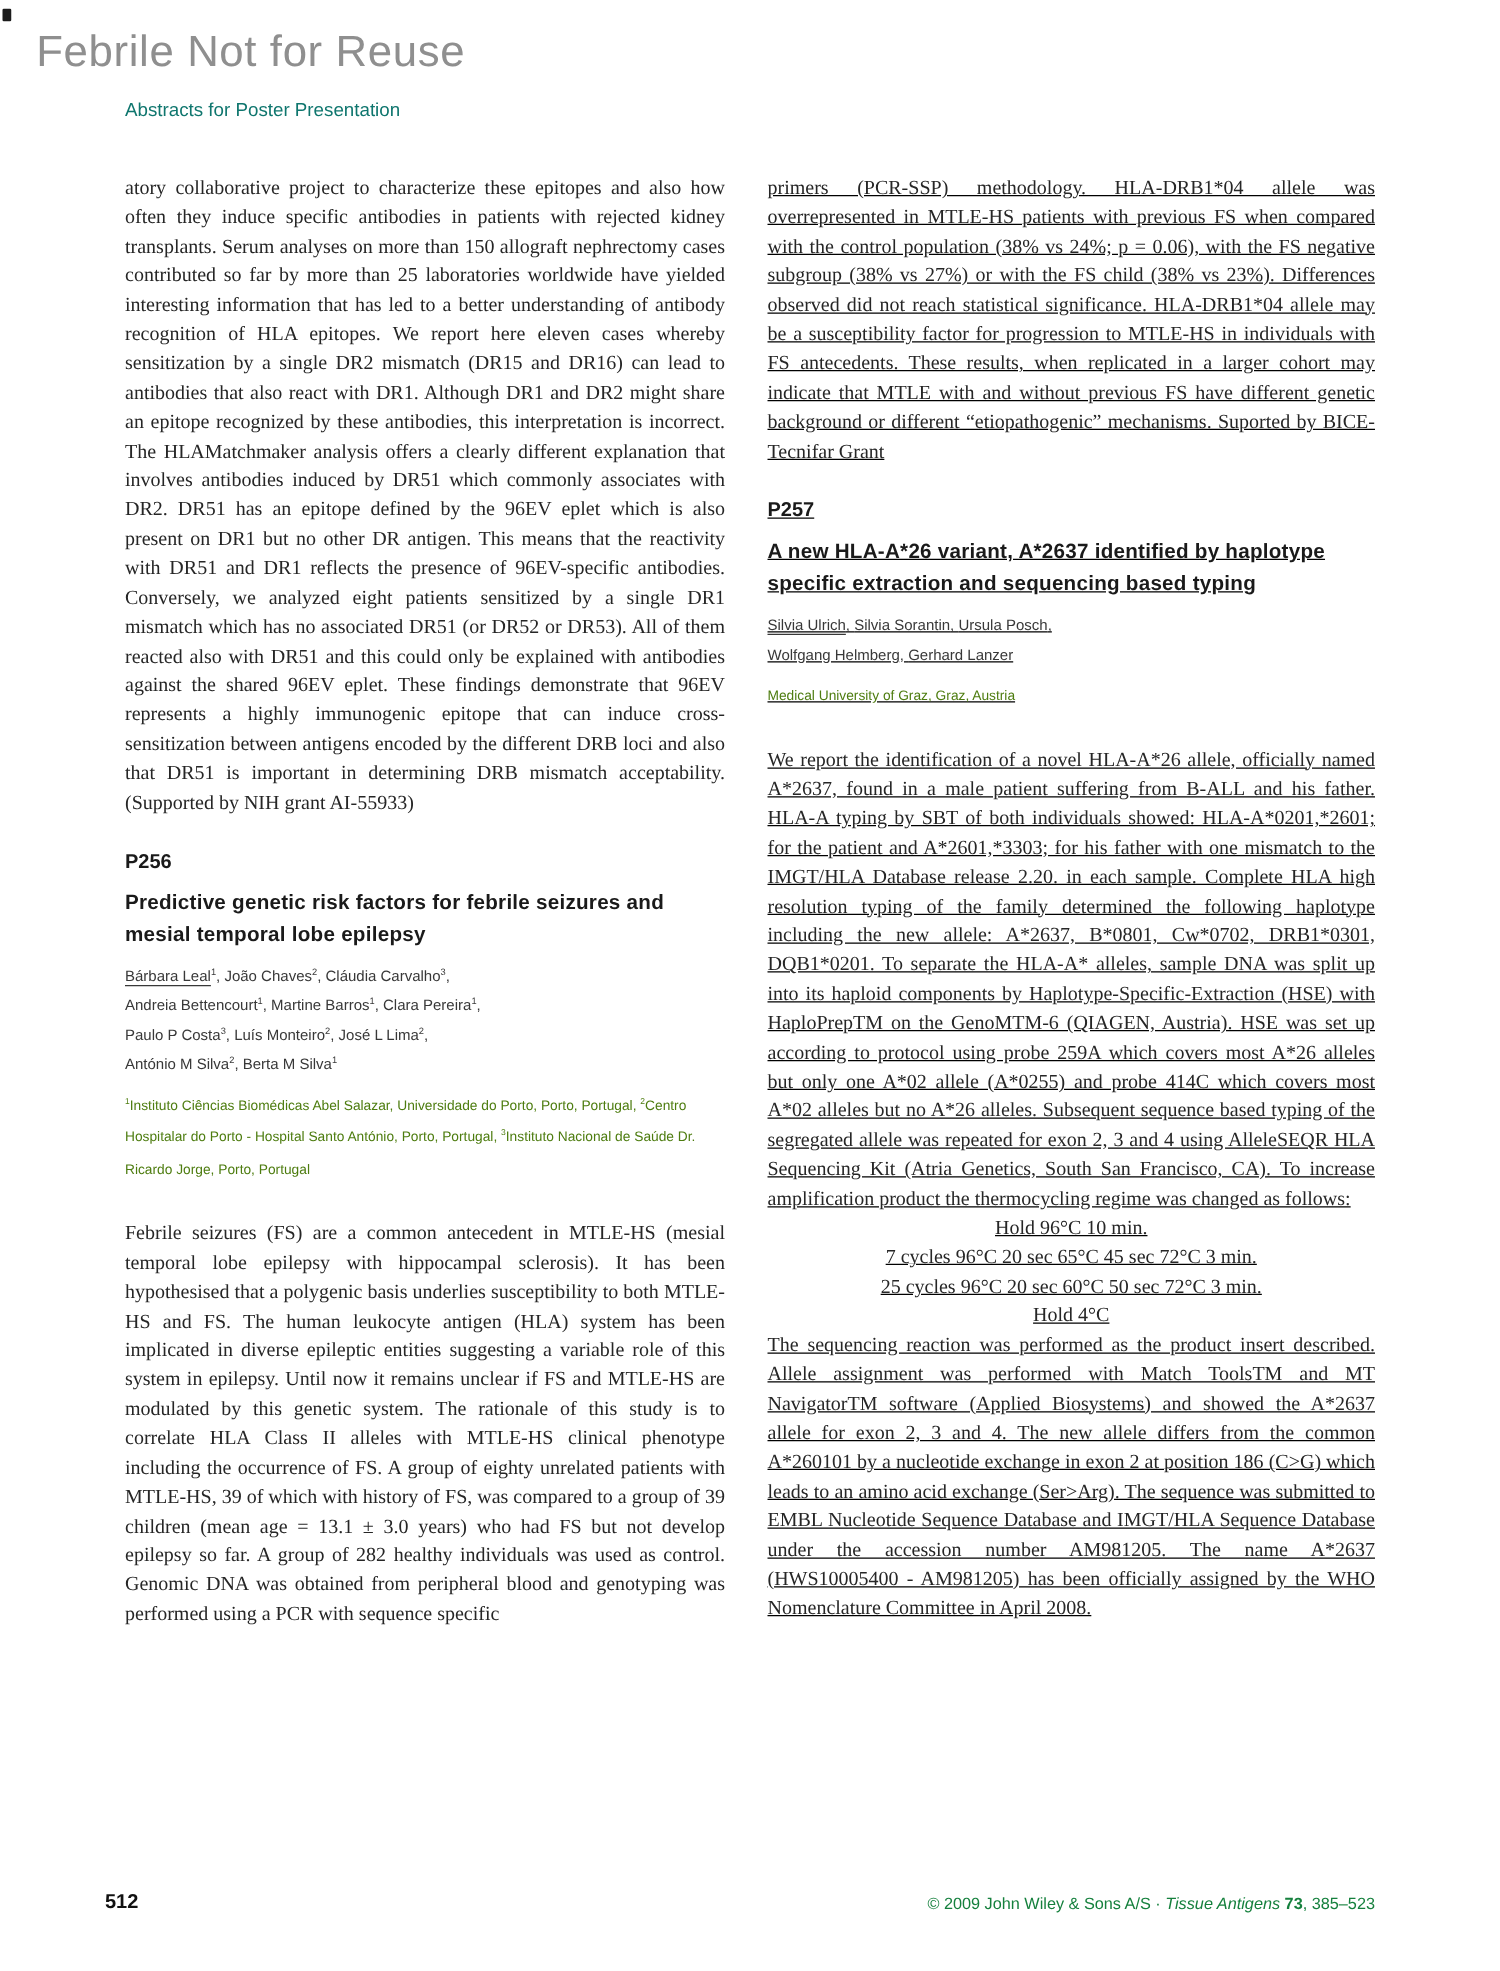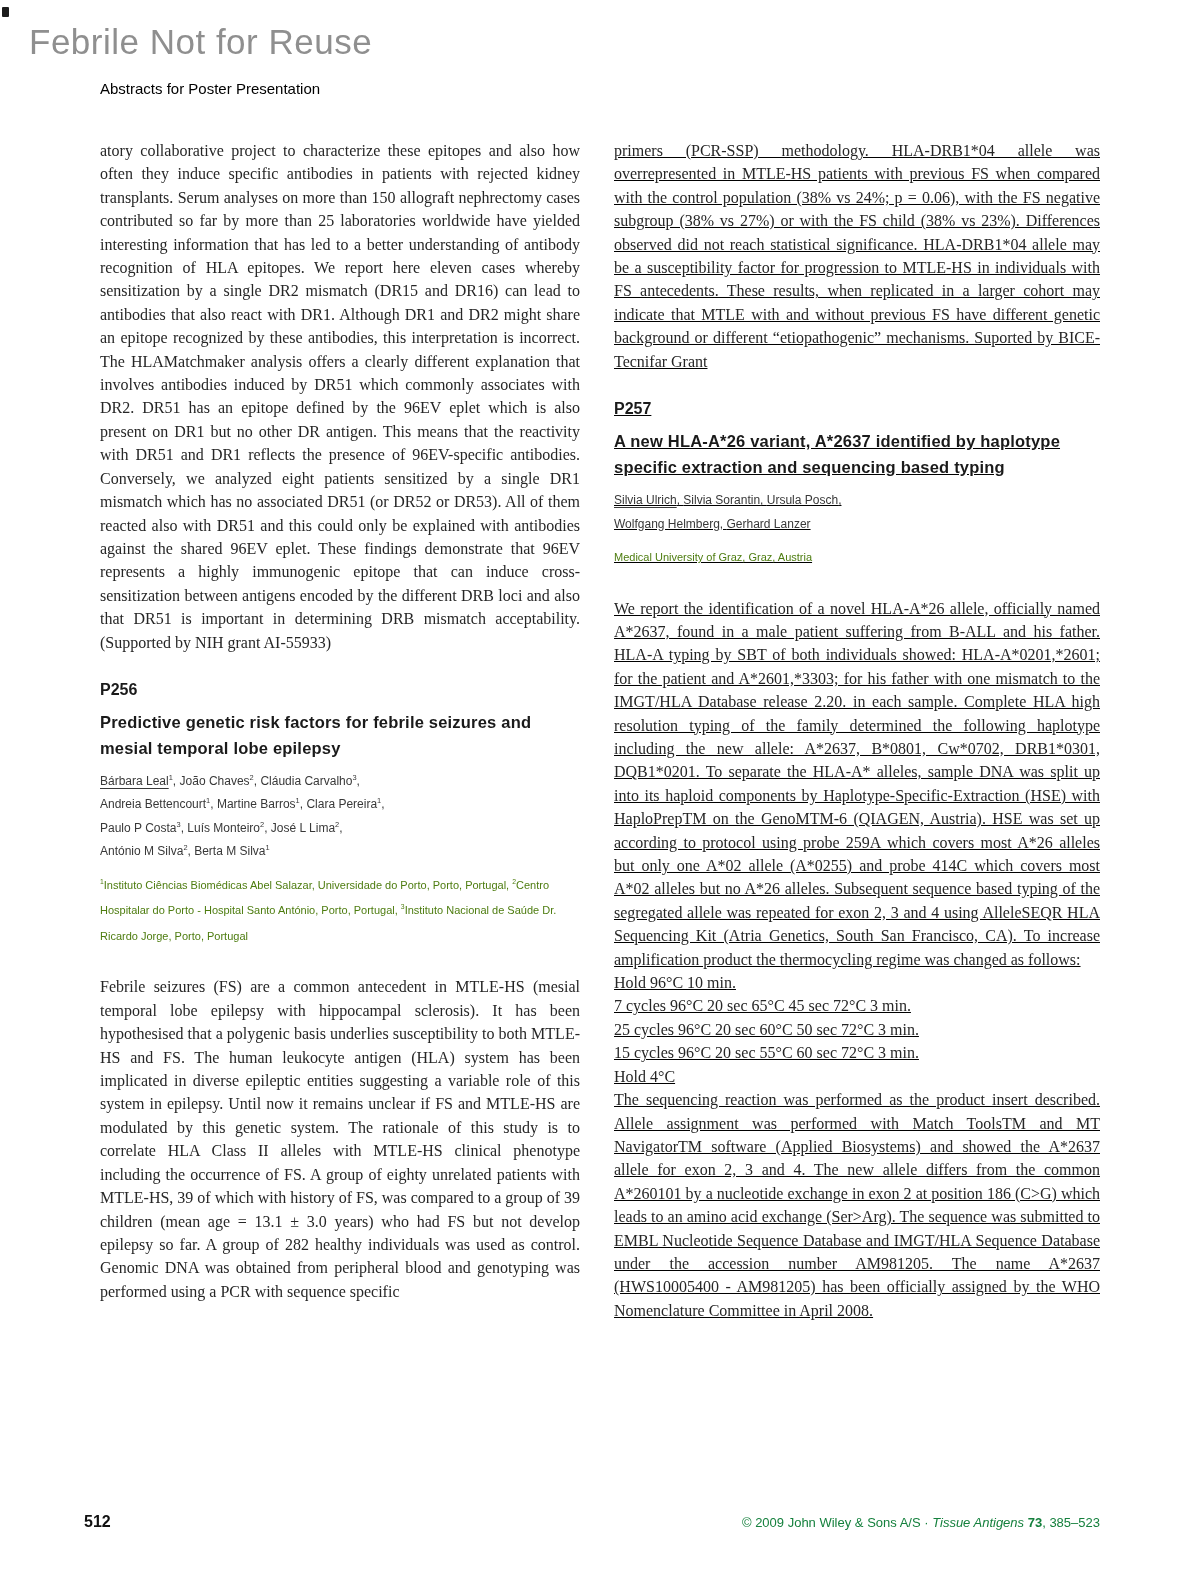--- a/index.html
+++ b/index.html
@@ -29,21 +29,21 @@
     font-size: 35px;
     color: #8f8f8f;
     letter-spacing: 0.5px;
   }
   .running-head {
     position: absolute;
     left: 100px;
     top: 80px;
     font-family: "Liberation Sans", sans-serif;
     font-size: 15px;
-    color: #000000;
+    color: #0f766e;
   }
   .columns {
     position: absolute;
     left: 100px;
     top: 139px;
     width: 1000px;
     display: flex;
     gap: 34px;
   }
   .col-left  { width: 480px; }
@@ -90,21 +90,21 @@
   }
   sup {
     font-size: 0.62em;
     line-height: 0;
   }
   .abs-body { margin-top: 26px; }
   .proto-line {
     font-size: 16px;
     line-height: 23.4px;
     color: #262626;
-    text-align: left;
+    text-align: center;
   }
   .page-num {
     position: absolute;
     left: 84px;
     top: 1513px;
     font-family: "Liberation Sans", sans-serif;
     font-weight: bold;
     font-size: 16px;
     color: #111111;
   }
@@ -149,21 +149,20 @@
     <div class="abstract-block">
       <div class="abs-id">P257</div>
       <div class="abs-title">A new HLA-A*26 variant, A*2637 identified by haplotype specific extraction and sequencing based typing</div>
       <div class="abs-authors"><span class="ul">Silvia Ulrich</span>, <span>Silvia Sorantin</span>, <span>Ursula Posch</span>, <br><span>Wolfgang Helmberg</span>, <span>Gerhard Lanzer</span></div>
       <div class="abs-affil">Medical University of Graz, Graz, Austria</div>
       <div class="para abs-body">We report the identification of a novel HLA-A*26 allele, officially named A*2637, found in a male patient suffering from B-ALL and his father. HLA-A typing by SBT of both individuals showed: HLA-A*0201,*2601; for the patient and A*2601,*3303; for his father with one mismatch to the IMGT/HLA Database release 2.20. in each sample. Complete HLA high resolution typing of the family determined the following haplotype including the new allele: A*2637, B*0801, Cw*0702, DRB1*0301, DQB1*0201. To separate the HLA-A* alleles, sample DNA was split up into its haploid components by Haplotype-Specific-Extraction (HSE) with HaploPrepTM on the GenoMTM-6 (QIAGEN, Austria). HSE was set up according to protocol using probe 259A which covers most A*26 alleles but only one A*02 allele (A*0255) and probe 414C which covers most A*02 alleles but no A*26 alleles. Subsequent sequence based typing of the segregated allele was repeated for exon 2, 3 and 4 using AlleleSEQR HLA Sequencing Kit (Atria Genetics, South San Francisco, CA). To increase amplification product the thermocycling regime was changed as follows:</div>
       <div>
           <div class="proto-line">Hold 96°C 10 min.</div>
           <div class="proto-line">7 cycles 96°C 20 sec 65°C 45 sec 72°C 3 min.</div>
           <div class="proto-line">25 cycles 96°C 20 sec 60°C 50 sec 72°C 3 min.</div>
-          <div class="proto-line">15 cycles 96°C 20 sec 55°C 60 sec 72°C 3 min.</div>
           <div class="proto-line">Hold 4°C</div>
         </div>
       <div class="para">The sequencing reaction was performed as the product insert described. Allele assignment was performed with Match ToolsTM and MT NavigatorTM software (Applied Biosystems) and showed the A*2637 allele for exon 2, 3 and 4. The new allele differs from the common A*260101 by a nucleotide exchange in exon 2 at position 186 (C&gt;G) which leads to an amino acid exchange (Ser&gt;Arg). The sequence was submitted to EMBL Nucleotide Sequence Database and IMGT/HLA Sequence Database under the accession number AM981205. The name A*2637 (HWS10005400 - AM981205) has been officially assigned by the WHO Nomenclature Committee in April 2008.</div>
     </div>
   </div>
 
 </div>
 
 <div class="page-num">512</div>
 

